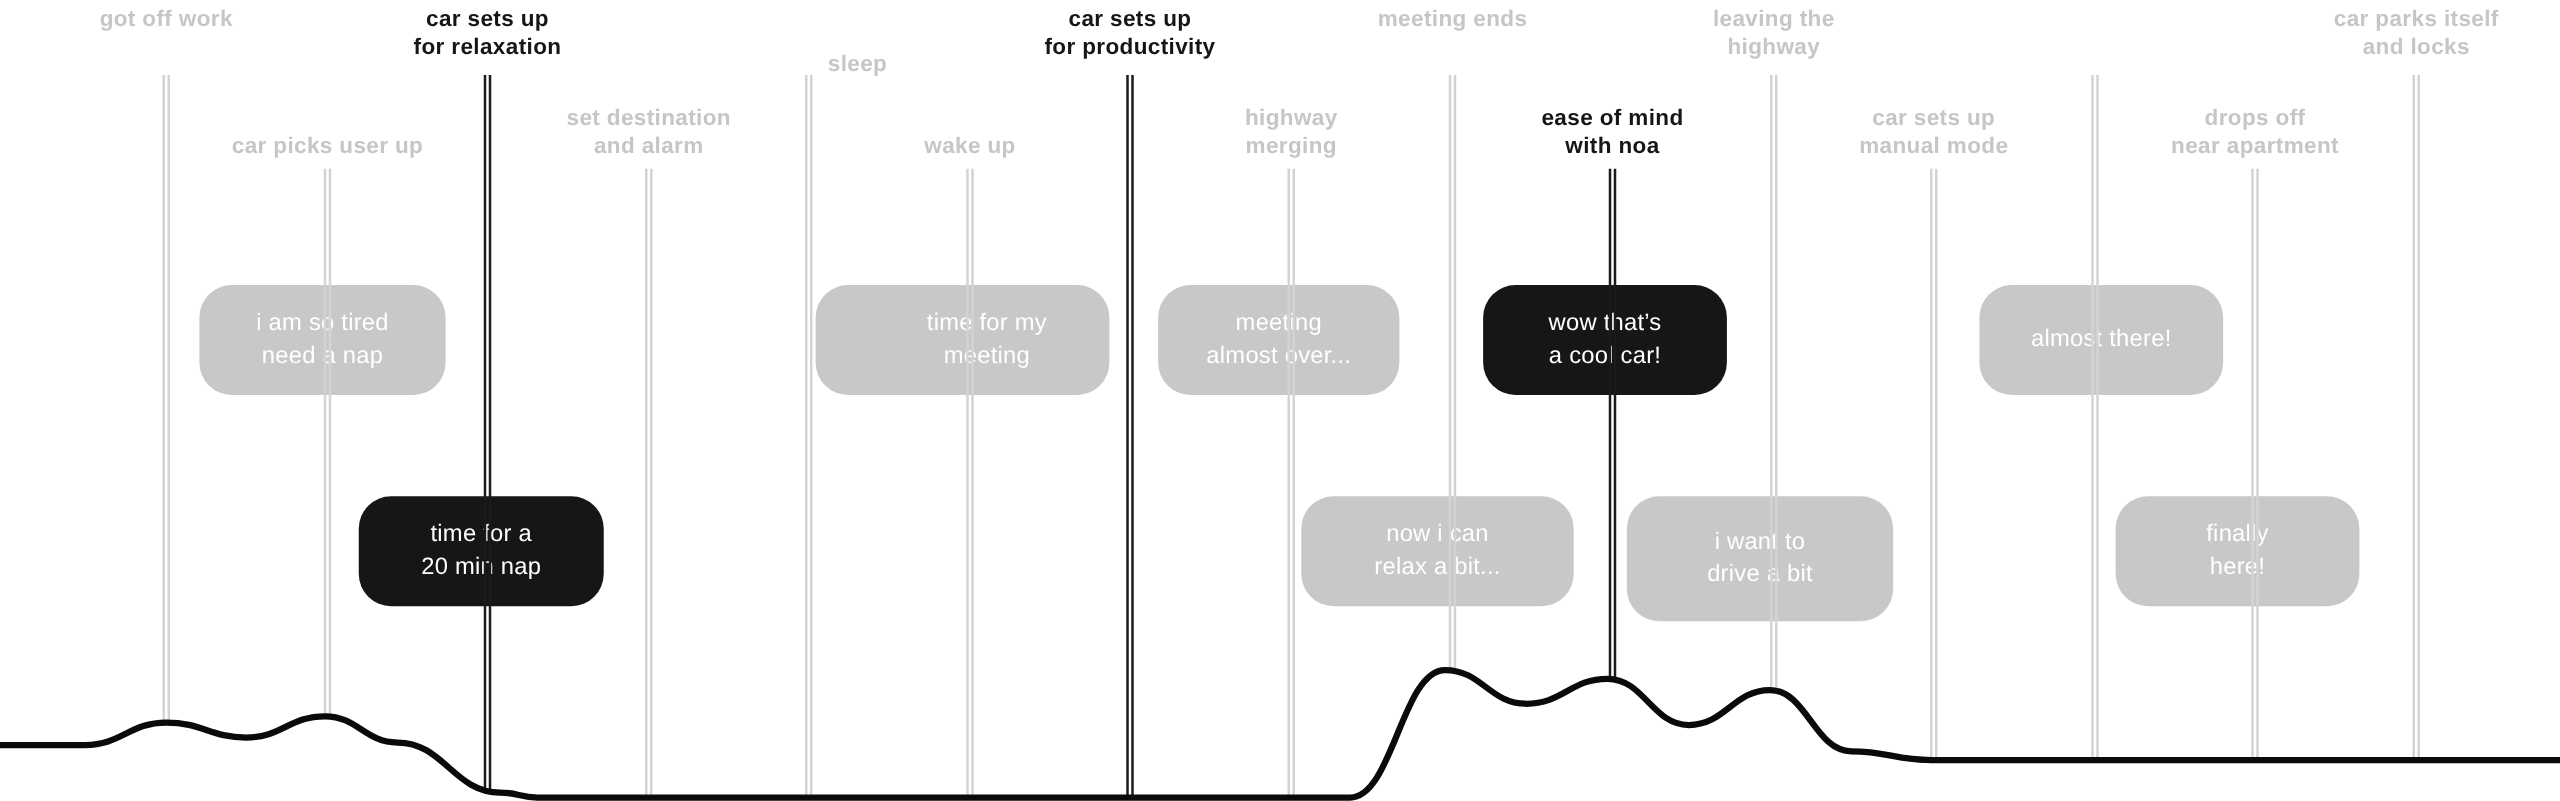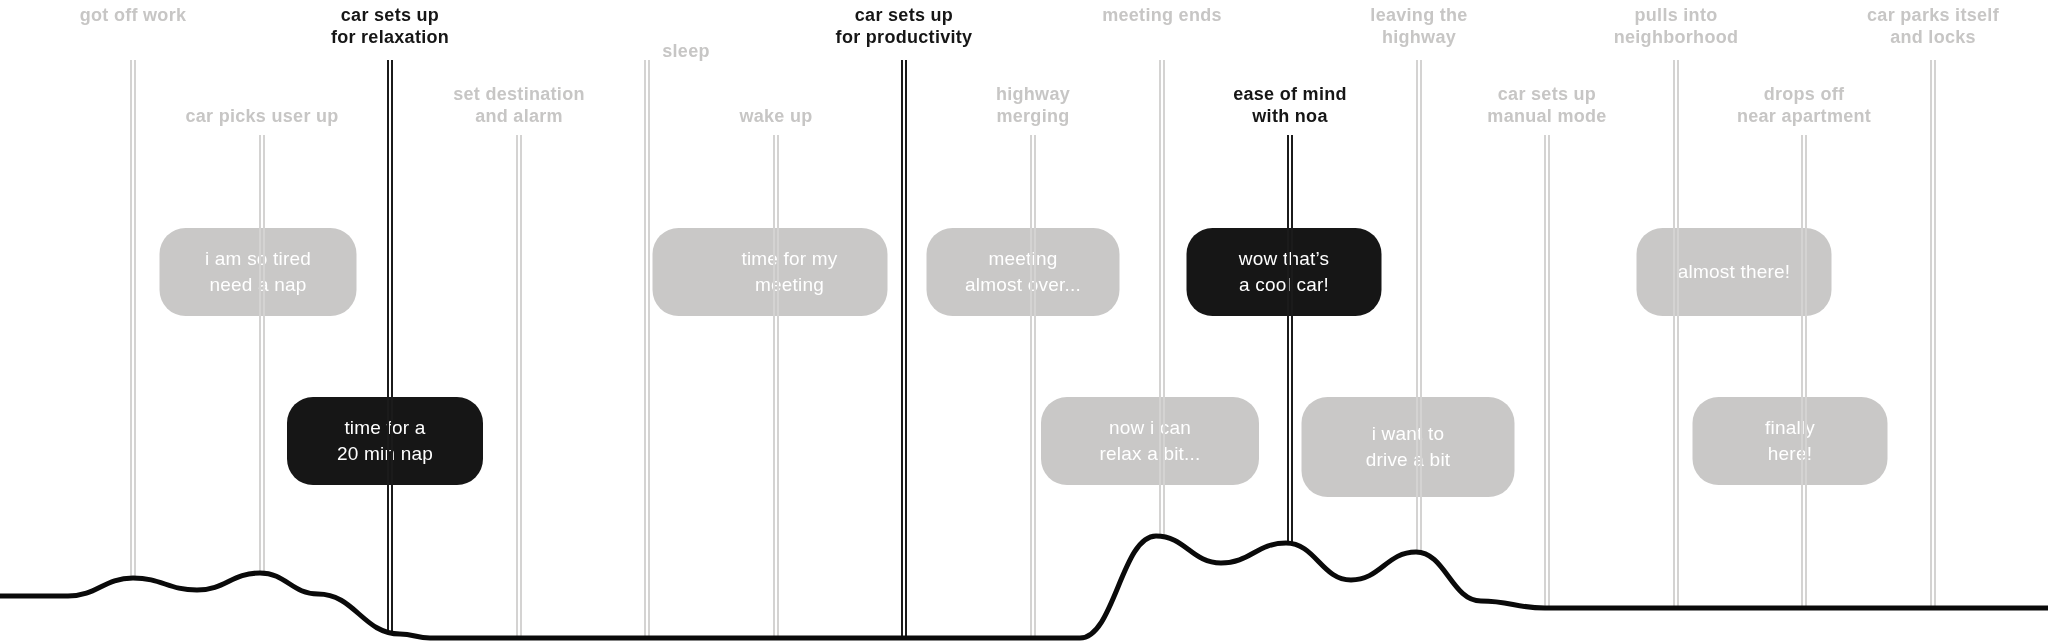--- a/index.html
+++ b/index.html
@@ -62,38 +62,36 @@
     <div class="vline light" style="left: 1162px; top: 60px; height: 477px;"></div>
     <div class="label dark" style="left: 1290px; top: 83px;">ease of mind
 with noa</div>
     <div class="vline dark" style="left: 1290px; top: 135px; height: 408px;"></div>
     <div class="label light" style="left: 1419px; top: 4px;">leaving the
 highway</div>
     <div class="vline light" style="left: 1419px; top: 60px; height: 493px;"></div>
     <div class="label light" style="left: 1547px; top: 83px;">car sets up
 manual mode</div>
     <div class="vline light" style="left: 1547px; top: 135px; height: 473px;"></div>
-    <div class="label light" style="left: 1676px; top: 4px;">pulls into
-neighborhood</div>
     <div class="vline light" style="left: 1676px; top: 60px; height: 548px;"></div>
     <div class="label light" style="left: 1804px; top: 83px;">drops off
 near apartment</div>
     <div class="vline light" style="left: 1804px; top: 135px; height: 473px;"></div>
     <div class="label light" style="left: 1933px; top: 4px;">car parks itself
 and locks</div>
     <div class="vline light" style="left: 1933px; top: 60px; height: 548px;"></div>
     <div class="bubble light" style="left: 258px; top: 228px; width: 197px; height: 88px;">i am so tired
 need a nap</div>
     <div class="bubble light" style="left: 770px; top: 228px; width: 196px; height: 88px; padding-left: 39px;">time for my
 meeting</div>
     <div class="bubble light" style="left: 1023px; top: 228px; width: 193px; height: 88px;">meeting
 almost over...</div>
     <div class="bubble dark" style="left: 1284px; top: 228px; width: 195px; height: 88px;">wow that’s
 a cool car!</div>
-    <div class="bubble light" style="left: 1734px; top: 228px; width: 195px; height: 88px;">almost there!</div>
+    <div class="bubble light" style="left: 1681px; top: 228px; width: 195px; height: 88px;">almost there!</div>
     <div class="bubble dark" style="left: 385px; top: 397px; width: 196px; height: 88px;">time for a
 20 min nap</div>
     <div class="bubble light" style="left: 1150px; top: 397px; width: 218px; height: 88px;">now i can
 relax a bit...</div>
     <div class="bubble light" style="left: 1408px; top: 397px; width: 213px; height: 100px;">i want to
 drive a bit</div>
     <div class="bubble light" style="left: 1790px; top: 397px; width: 195px; height: 88px;">finally
 here!</div>
   </div>
 

